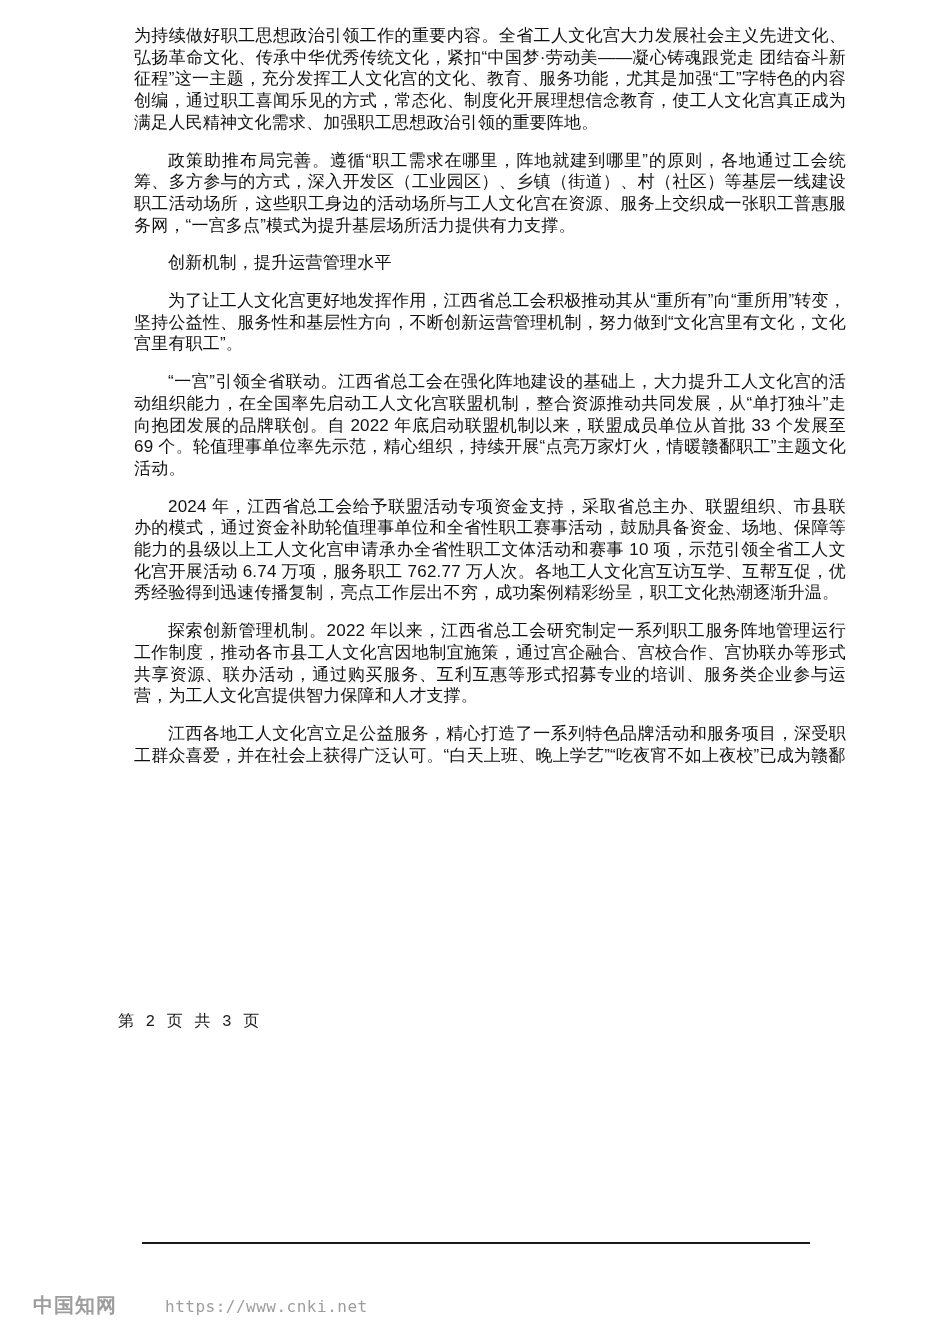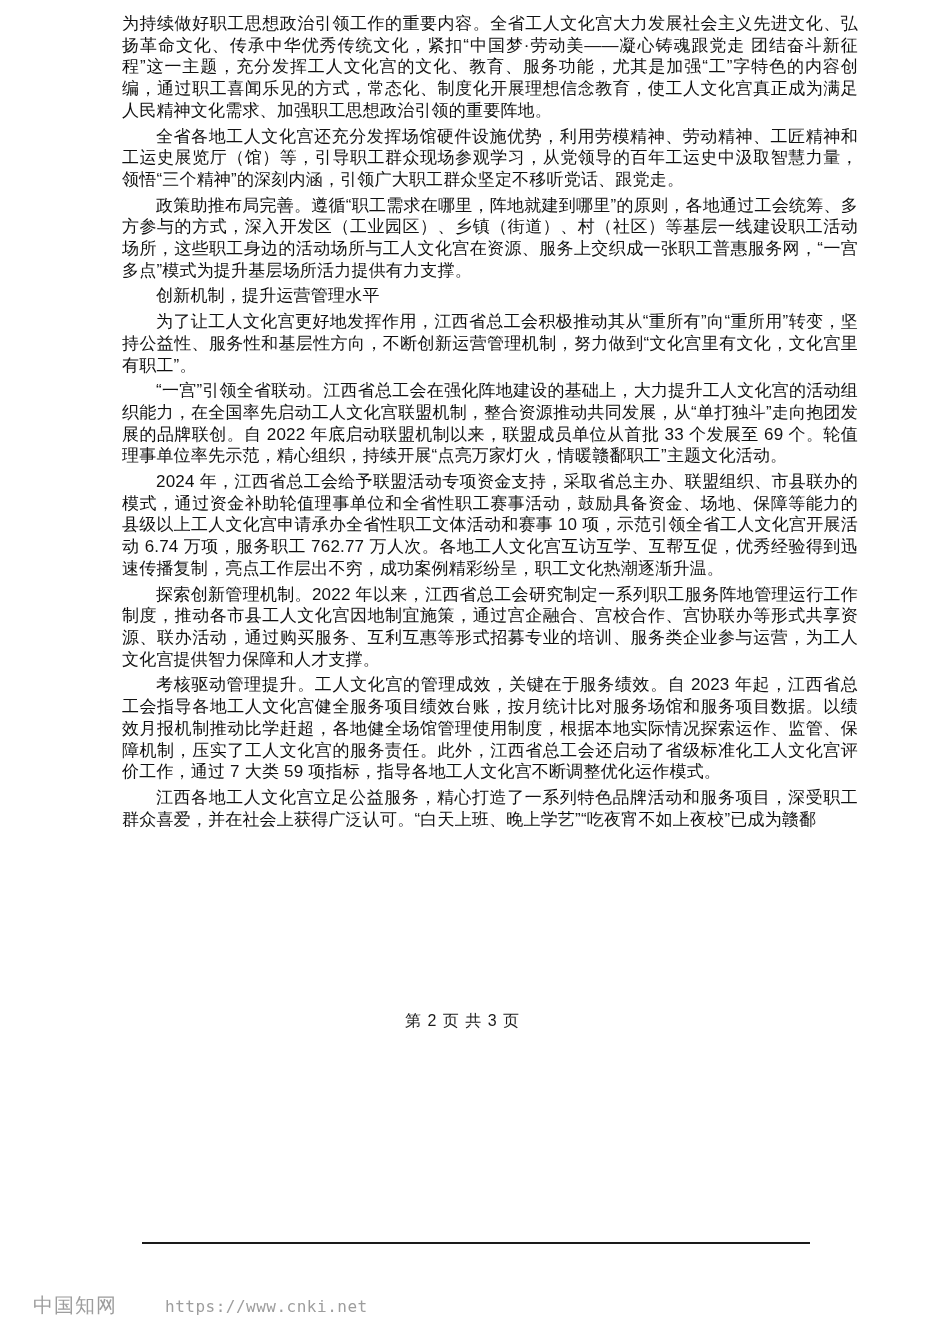--- a/index.html
+++ b/index.html
@@ -18,73 +18,73 @@
     position: absolute;
     left: 118px; top: 9px;
     width: 744px;
     font-size: 17px;
     line-height: 21.7px;
     color: #111111;
     text-align: justify;
     letter-spacing: 0.2px;
   }
   .text-block p {
-    margin: 4px;
+    margin: 16px;
     text-indent: 2em;
   }
   .text-block p.no-indent { text-indent: 0; }
   .page-number {
     position: absolute;
     left: 118px; top: 1011px;
     width: 689px;
-    text-align: center;
+    text-align: left;
     font-size: 16px;
     color: #1a1a1a;
     letter-spacing: 1px;
+    font-family: Liberation Mono, monospace;
   }
   .footer-divider {
     position: absolute;
     left: 142px; top: 1242px;
     width: 668px; height: 2px;
     background: #1a1a1a;
   }
   .watermark {
     position: absolute;
     left: 33px; top: 1292px;
     display: flex;
     align-items: baseline;
     color: #9d9d9d;
   }
   .wm-brand {
     font-family: "Liberation Serif", serif;
     font-size: 20px;
     letter-spacing: 1px;
+    font-weight: bold;
   }
   .wm-url {
     font-family: "DejaVu Sans Mono", monospace;
     font-size: 16px;
     margin-left: 48px;
     letter-spacing: 0.5px;
   }
 </style>
 </head>
 <body>
 
 <div class="page">
 
   <div class="text-block">
       <p class="no-indent">为持续做好职工思想政治引领工作的重要内容。全省工人文化宫大力发展社会主义先进文化、弘扬革命文化、传承中华优秀传统文化，紧扣“中国梦·劳动美——凝心铸魂跟党走 团结奋斗新征程”这一主题，充分发挥工人文化宫的文化、教育、服务功能，尤其是加强“工”字特色的内容创编，通过职工喜闻乐见的方式，常态化、制度化开展理想信念教育，使工人文化宫真正成为满足人民精神文化需求、加强职工思想政治引领的重要阵地。</p>
-      <p>全省各地工人文化宫还充分发挥场馆硬件设施优势，利用劳模精神、劳动精神、工匠精神和工运史展览厅（馆）等，引导职工群众现场参观学习，从党领导的百年工运史中汲取智慧力量，领悟“三个精神”的深刻内涵，引领广大职工群众坚定不移听党话、跟党走。</p>
       <p>政策助推布局完善。遵循“职工需求在哪里，阵地就建到哪里”的原则，各地通过工会统筹、多方参与的方式，深入开发区（工业园区）、乡镇（街道）、村（社区）等基层一线建设职工活动场所，这些职工身边的活动场所与工人文化宫在资源、服务上交织成一张职工普惠服务网，“一宫多点”模式为提升基层场所活力提供有力支撑。</p>
       <p>创新机制，提升运营管理水平</p>
       <p>为了让工人文化宫更好地发挥作用，江西省总工会积极推动其从“重所有”向“重所用”转变，坚持公益性、服务性和基层性方向，不断创新运营管理机制，努力做到“文化宫里有文化，文化宫里有职工”。</p>
       <p>“一宫”引领全省联动。江西省总工会在强化阵地建设的基础上，大力提升工人文化宫的活动组织能力，在全国率先启动工人文化宫联盟机制，整合资源推动共同发展，从“单打独斗”走向抱团发展的品牌联创。自 2022 年底启动联盟机制以来，联盟成员单位从首批 33 个发展至 69 个。轮值理事单位率先示范，精心组织，持续开展“点亮万家灯火，情暖赣鄱职工”主题文化活动。</p>
       <p>2024 年，江西省总工会给予联盟活动专项资金支持，采取省总主办、联盟组织、市县联办的模式，通过资金补助轮值理事单位和全省性职工赛事活动，鼓励具备资金、场地、保障等能力的县级以上工人文化宫申请承办全省性职工文体活动和赛事 10 项，示范引领全省工人文化宫开展活动 6.74 万项，服务职工 762.77 万人次。各地工人文化宫互访互学、互帮互促，优秀经验得到迅速传播复制，亮点工作层出不穷，成功案例精彩纷呈，职工文化热潮逐渐升温。</p>
       <p>探索创新管理机制。2022 年以来，江西省总工会研究制定一系列职工服务阵地管理运行工作制度，推动各市县工人文化宫因地制宜施策，通过宫企融合、宫校合作、宫协联办等形式共享资源、联办活动，通过购买服务、互利互惠等形式招募专业的培训、服务类企业参与运营，为工人文化宫提供智力保障和人才支撑。</p>
-      <p>考核驱动管理提升。工人文化宫的管理成效，关键在于服务绩效。自 2023 年起，江西省总工会指导各地工人文化宫健全服务项目绩效台账，按月统计比对服务场馆和服务项目数据。以绩效月报机制推动比学赶超，各地健全场馆管理使用制度，根据本地实际情况探索运作、监管、保障机制，压实了工人文化宫的服务责任。此外，江西省总工会还启动了省级标准化工人文化宫评价工作，通过 7 大类 59 项指标，指导各地工人文化宫不断调整优化运作模式。</p>
       <p>江西各地工人文化宫立足公益服务，精心打造了一系列特色品牌活动和服务项目，深受职工群众喜爱，并在社会上获得广泛认可。“白天上班、晚上学艺”“吃夜宵不如上夜校”已成为赣鄱</p>
     </div>
 
   <div class="page-number">第 2 页 共 3 页</div>
 
   <div class="footer-divider"></div>
 
   <div class="watermark">
     <span class="wm-brand">中国知网</span>
     <span class="wm-url">https://www.cnki.net</span>

